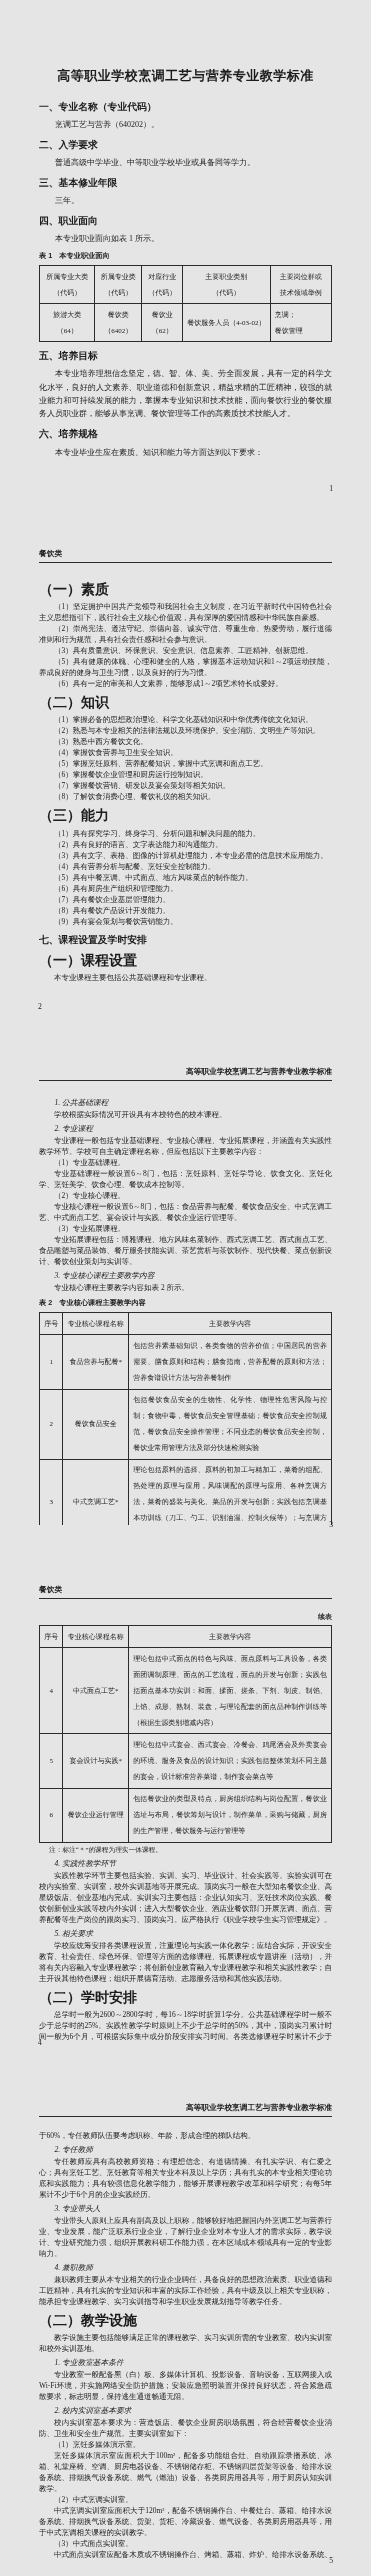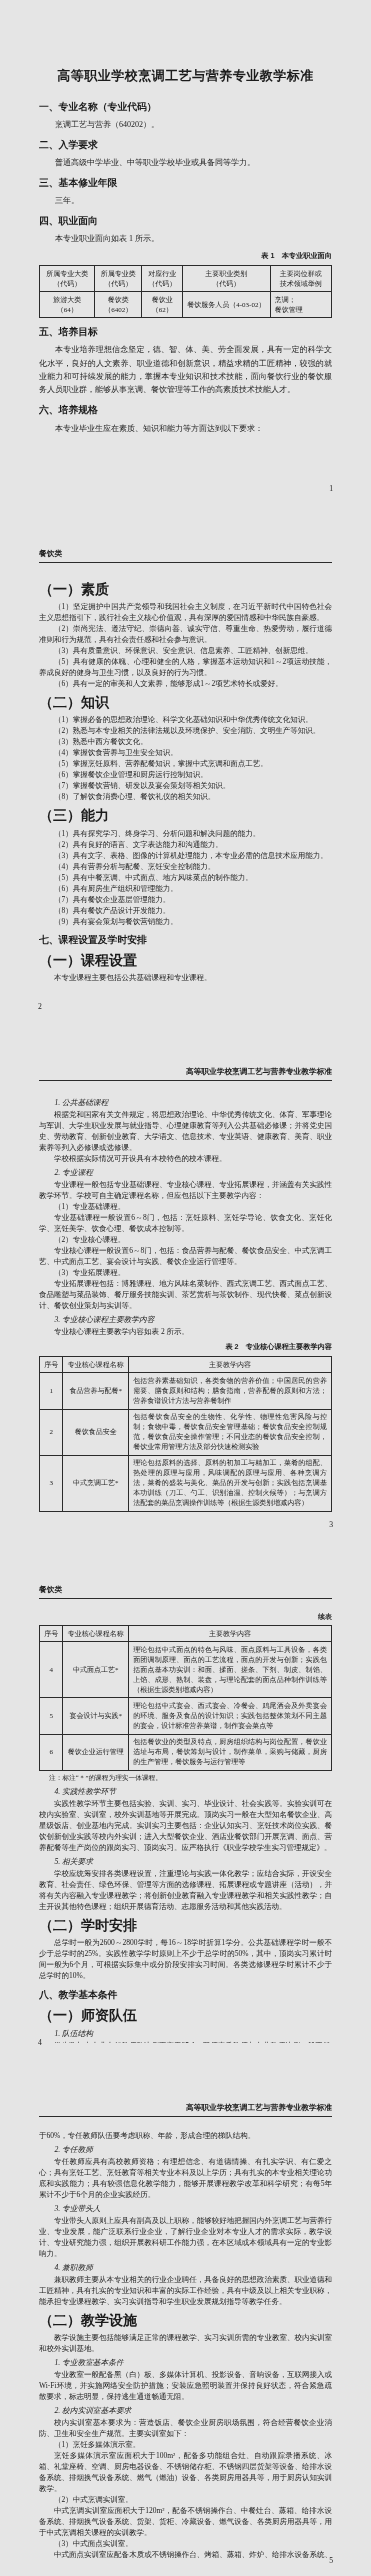--- a/index.html
+++ b/index.html
@@ -43,31 +43,31 @@
   h4.h4{
     font-size:7.7px;font-weight:normal;font-style:italic;
     margin:4px 0 1px;text-indent:2em;
   }
   p.p,p.pc{font-size:7.5px;line-height:11px;margin:0;}
   p.p{text-indent:2em;}
   p.pc{text-indent:0;}
   .page.first p.p{font-size:8px;line-height:13.4px;margin:2.6px 0;}
   .caption{
     font-family:"Liberation Sans","DejaVu Sans",sans-serif;
-    font-weight:bold;font-size:7.2px;text-align:right;margin:5.2px 0 4.1px;
+    font-weight:bold;font-size:7.2px;text-align:left;margin:5.2px 0 4.1px;
   }
   .cont{
     font-family:"Liberation Sans","DejaVu Sans",sans-serif;
     font-weight:bold;font-size:7px;text-align:right;margin:0 0 3.1px;color:#333;
   }
   .note{font-size:6.7px;margin:3.1px 0 4.1px;padding-left:1.5em;text-indent:0;}
 
   table.tbl{width:100%;border-collapse:collapse;border:1px solid #2b2b2b;font-size:7px;}
   table.tbl th,table.tbl td{
-    border:0.5px solid #2b2b2b;padding:2.6px 4.1px;line-height:10px;vertical-align:middle;
+    border:0.5px solid #2b2b2b;padding:2.6px 4.1px;line-height:16px;vertical-align:middle;
   }
   table.tbl th{font-weight:normal;text-align:center;white-space:pre-line;}
   td.al-center{text-align:center;white-space:pre-line;}
   td.al-left{text-align:left;white-space:pre-line;}
   td.al-justify{text-align:justify;}
 </style>
 <title>高等职业学校烹调工艺与营养专业教学标准</title></head>
 <body>
 
 <main>
@@ -157,21 +157,20 @@
         <h2 class="blk h2">七、课程设置及学时安排</h2>
         <h3 class="blk h3">（一）课程设置</h3>
         <p class="blk p">本专业课程主要包括公共基础课程和专业课程。</p>
       </div>
       <div class="page-footer left">2</div>
     </section>
     <section class="page">
       <div class="page-header right"><span>高等职业学校烹调工艺与营养专业教学标准</span></div>
       <div class="content">
         <h4 class="blk h4">1. 公共基础课程</h4>
-        <p class="blk p">根据党和国家有关文件规定，将思想政治理论、中华优秀传统文化、体育、军事理论与军训、大学生职业发展与就业指导、心理健康教育等列入公共基础必修课；并将党史国史、劳动教育、创新创业教育、大学语文、信息技术、专业英语、健康教育、美育、职业素养等列入必修课或选修课。</p>
         <p class="blk p">学校根据实际情况可开设具有本校特色的校本课程。</p>
         <h4 class="blk h4">2. 专业课程</h4>
         <p class="blk p">专业课程一般包括专业基础课程、专业核心课程、专业拓展课程，并涵盖有关实践性教学环节。学校可自主确定课程名称，但应包括以下主要教学内容：</p>
         <p class="blk p">（1）专业基础课程。</p>
         <p class="blk p">专业基础课程一般设置6～8门，包括：烹饪原料、烹饪学导论、饮食文化、烹饪化学、烹饪美学、饮食心理、餐饮成本控制等。</p>
         <p class="blk p">（2）专业核心课程。</p>
         <p class="blk p">专业核心课程一般设置6～8门，包括：食品营养与配餐、餐饮食品安全、中式烹调工艺、中式面点工艺、宴会设计与实践、餐饮企业运行管理等。</p>
         <p class="blk p">（3）专业拓展课程。</p>
         <p class="blk p">专业拓展课程包括：博雅课程、地方风味名菜制作、西式烹调工艺、西式面点工艺、食品雕塑与菜品装饰、餐厅服务技能实训、茶艺赏析与茶饮制作、现代快餐、菜点创新设计、餐饮创业策划与实训等。</p>
         <h4 class="blk h4">3. 专业核心课程主要教学内容</h4>

